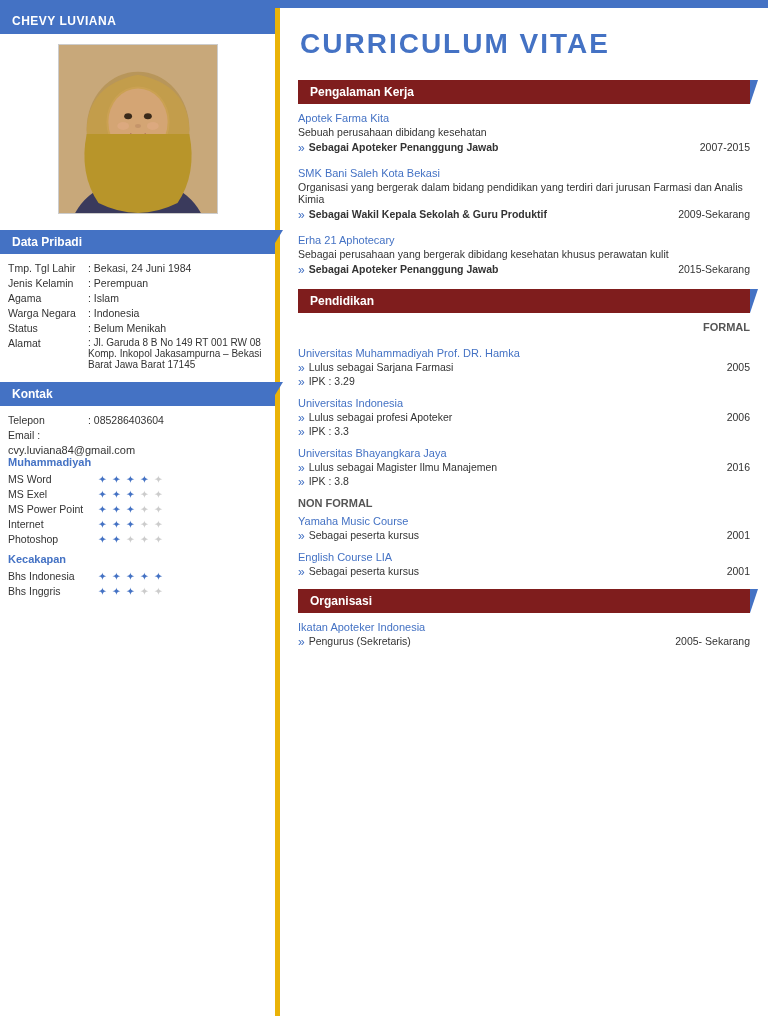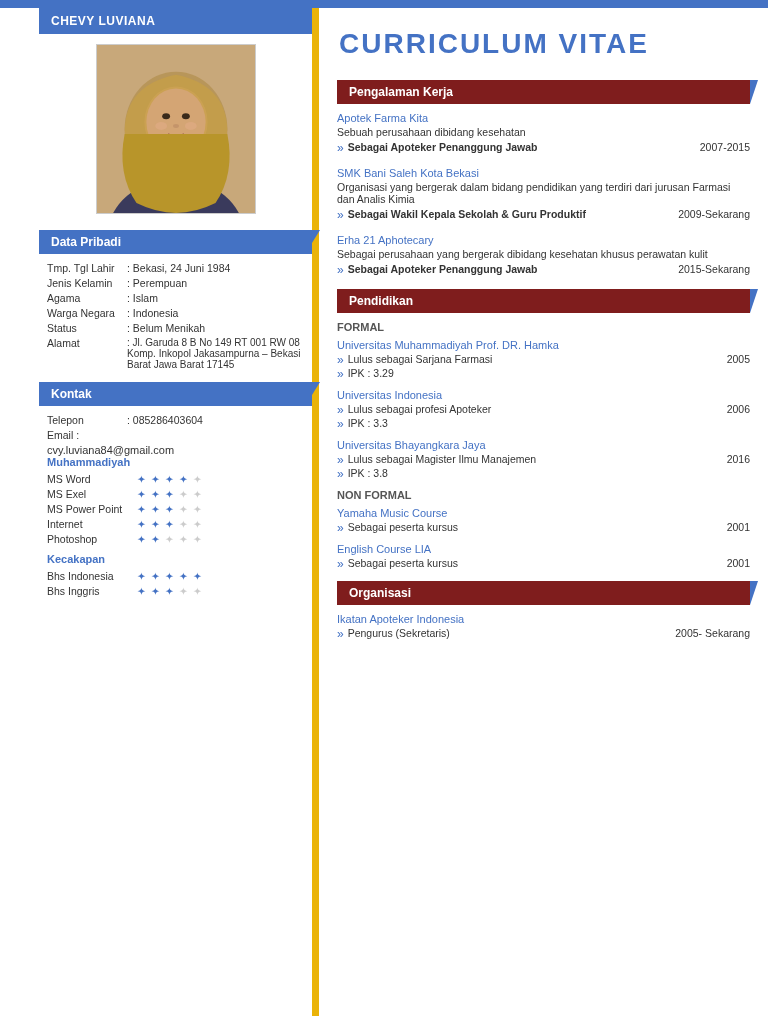--- a/index.html
+++ b/index.html
@@ -25,22 +25,21 @@
       width: 100%;
       min-height: 1008px;
     }
 
     
     .sidebar {
       width: 280px;
       min-width: 280px;
       background: #fff;
       padding: 0 0 20px 0;
-      border-right: 7px solid #eab308;
-      margin-left: 39px;
+      border-right: 5px solid #eab308;
     }
 
     .sidebar-name-bar {
       background: #4472C4;
       color: #fff;
       font-weight: bold;
       font-size: 12px;
       padding: 6px 12px;
       margin-bottom: 10px;
       letter-spacing: 0.5px;
@@ -241,21 +240,22 @@
     }
 
     .edu-item {
       margin-bottom: 8px;
     }
 
     .formal-label {
       font-weight: bold;
       font-size: 11px;
       color: #555;
-      margin-bottom: 6px;
+      margin-bottom: 14px;
+      text-align: right;
     }
 
     .non-formal-label {
       font-weight: bold;
       font-size: 11px;
       color: #555;
       margin-top: 8px;
       margin-bottom: 6px;
     }
 

